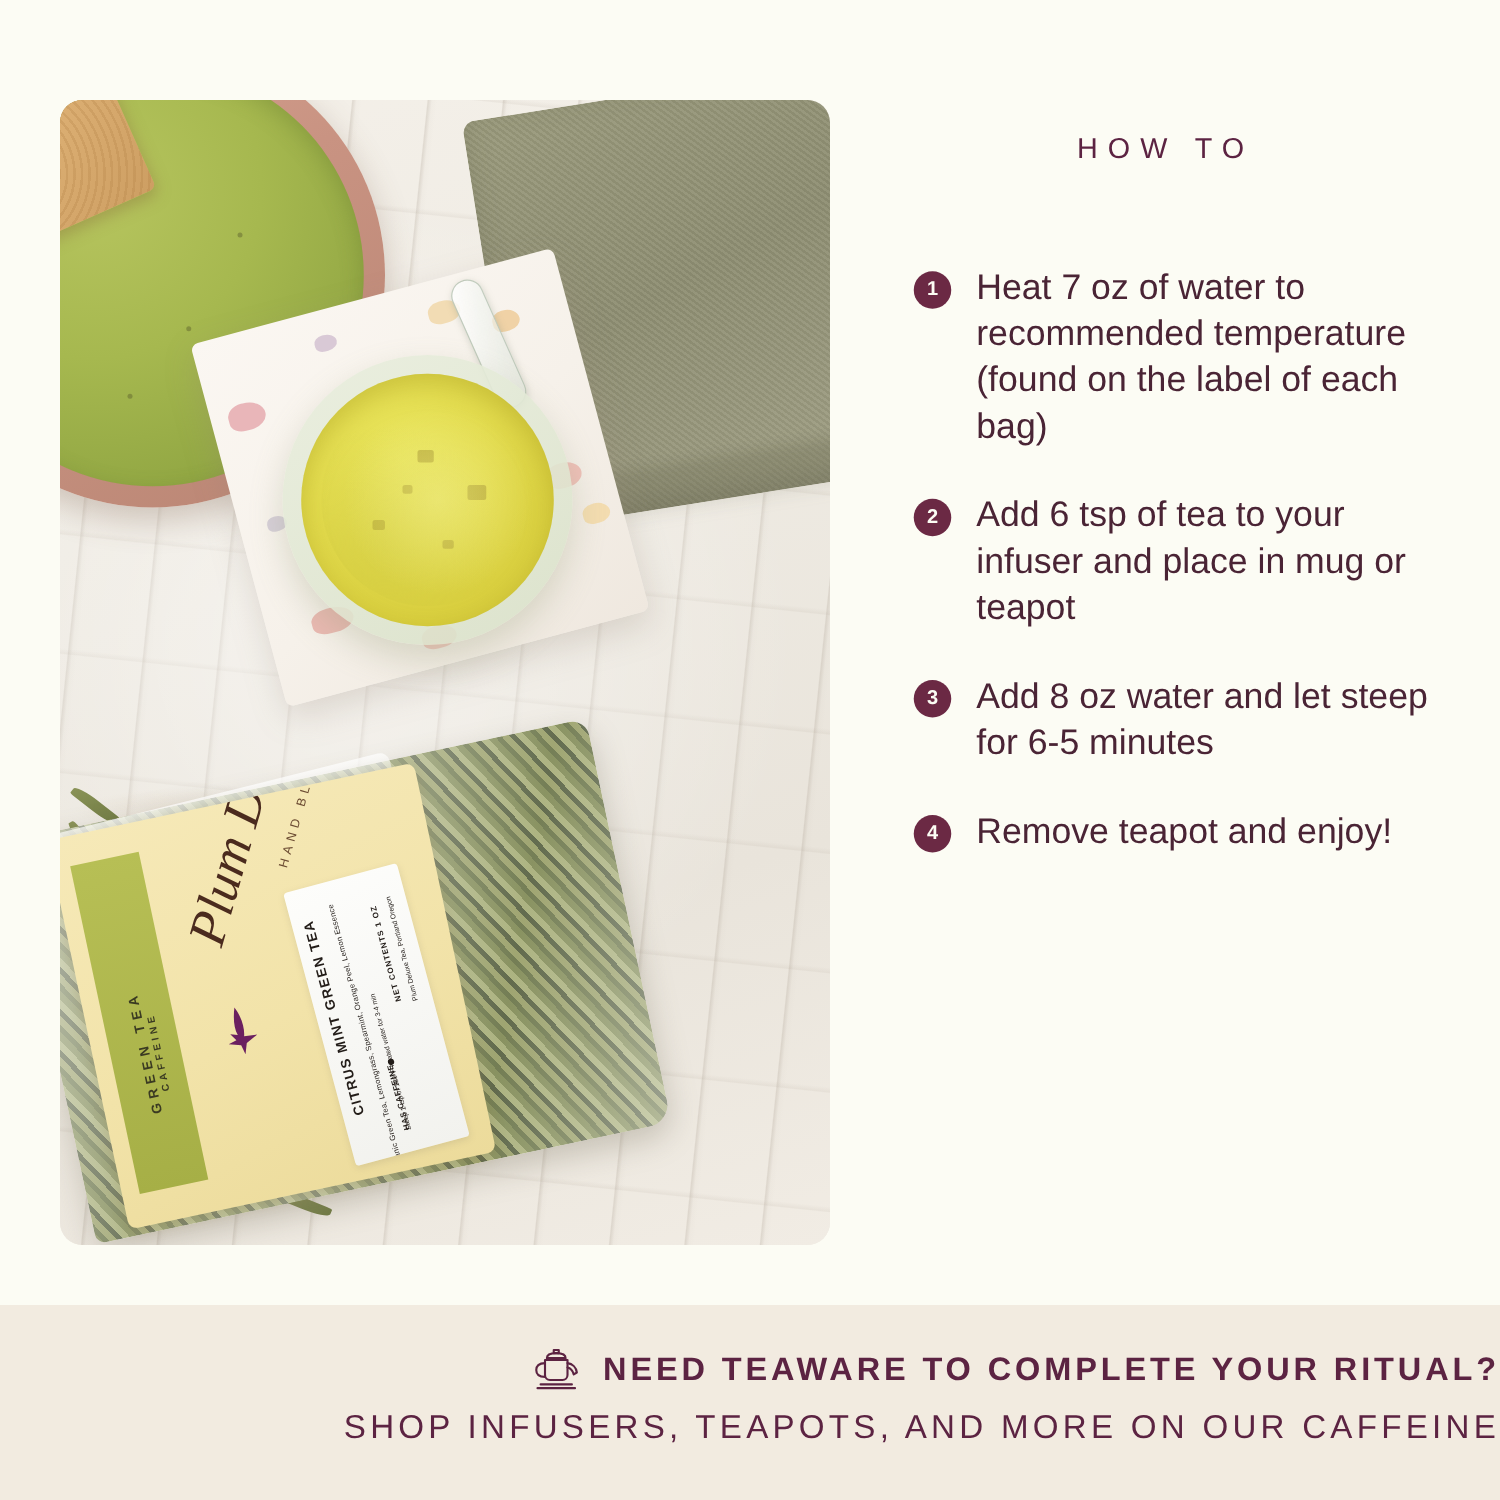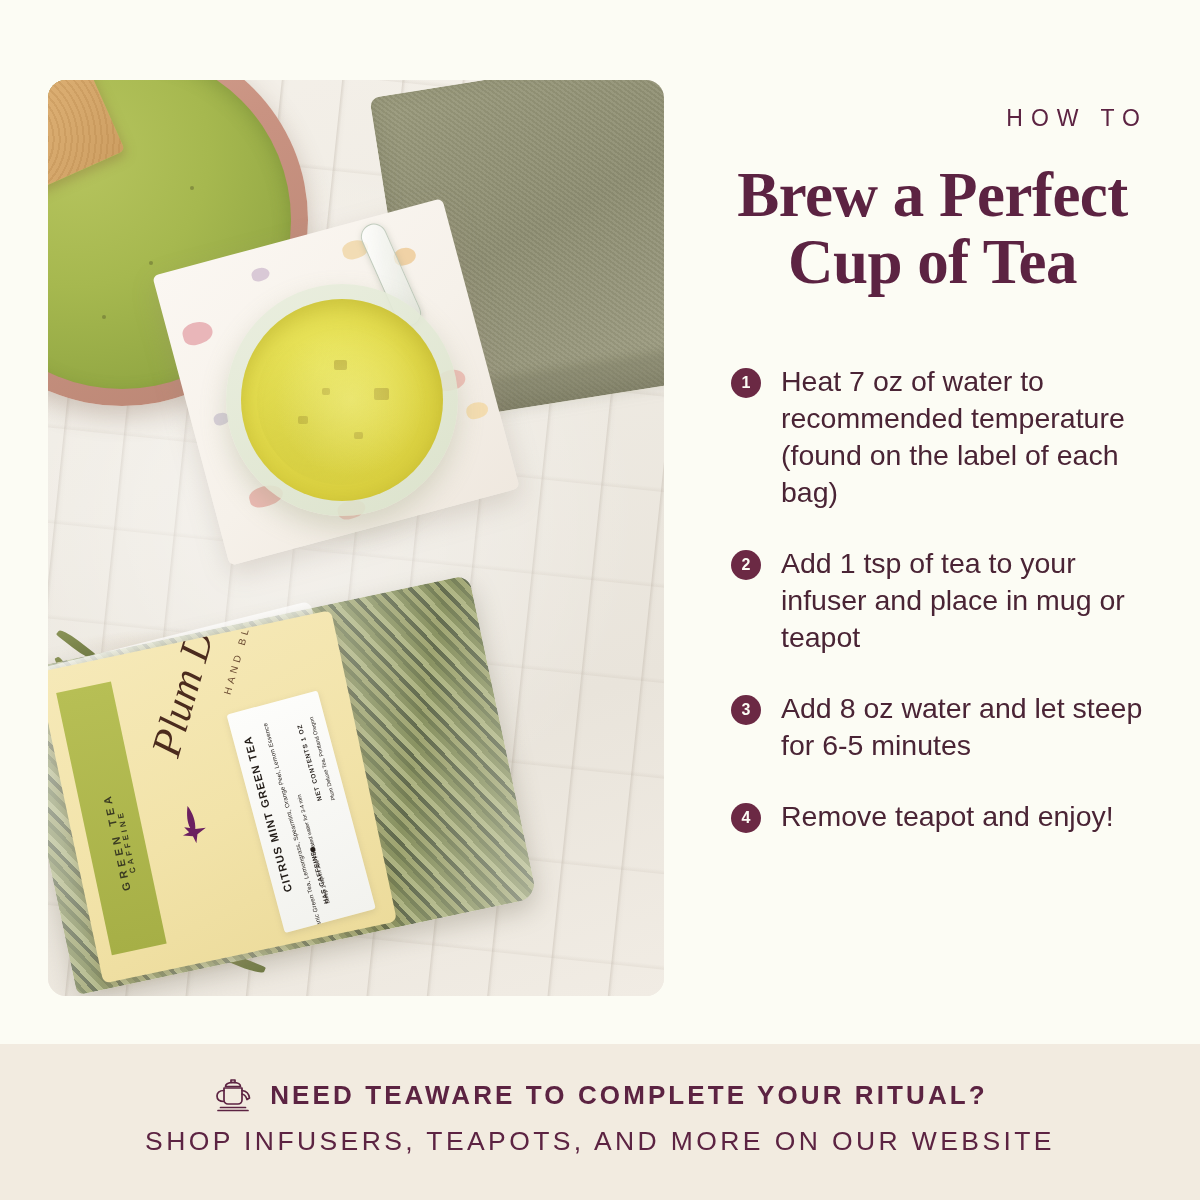--- a/index.html
+++ b/index.html
@@ -318,26 +318,26 @@
 
   
   .text-col {
     flex: 1 1 auto;
     padding: 105px 52px 0 14px;
     display: flex;
     flex-direction: column;
   }
 
   .eyebrow {
-    text-align: right;
+    text-align: center;
     font-size: 23px;
     letter-spacing: 8px;
     color: #5c2342;
     font-weight: 400;
-    margin-bottom: 30px;
+    margin-bottom: 14px;
     font-family: "Liberation Sans", sans-serif;
   }
 
   .headline {
     text-align: center;
     font-family: "Liberation Serif", serif;
     font-weight: 700;
     font-size: 63px;
     line-height: 1.07;
     color: #5c2342;
@@ -380,21 +380,21 @@
     font-family: "Liberation Sans", sans-serif;
     max-width: 390px;
   }
 
   
   .footer {
     flex: 1 1 auto;
     background: #f2ebe0;
     display: flex;
     flex-direction: column;
-    align-items: center;
+    align-items: flex-end;
     justify-content: center;
     padding-bottom: 12px;
   }
 
   .footer-line1 {
     display: flex;
     align-items: center;
     gap: 16px;
     margin-bottom: 10px;
   }
@@ -506,35 +506,31 @@
           </div>
         </div>
 
       </div>
     </div>
 
     <div class="text-col">
 
       <div class="eyebrow">HOW TO</div>
 
-      <h1 class="headline">
-        <div>Brew a Perfect</div>
-        <div>Cup of Tea</div>
-      </h1>
 
       <ol class="steps">
 
         <li class="step">
           <span class="step-badge">1</span>
           <span class="step-text">Heat 7 oz of water to recommended temperature (found on the label of each bag)</span>
         </li>
 
         <li class="step">
           <span class="step-badge">2</span>
-          <span class="step-text">Add 1 tsp of tea to your infuser and place in mug or teapot</span>
+          <span class="step-text">Add 6 tsp of tea to your infuser and place in mug or teapot</span>
         </li>
 
         <li class="step">
           <span class="step-badge">3</span>
           <span class="step-text">Add 8 oz water and let steep for 6-5 minutes</span>
         </li>
 
         <li class="step">
           <span class="step-badge">4</span>
           <span class="step-text">Remove teapot and enjoy!</span>
@@ -561,16 +557,16 @@
 
         <path d="M30 14.5 C34 15 37 18 37.5 22 L35 23.5 C34 20 32.5 18.5 30 18"></path>
 
         <path d="M8.5 31.5 h25"></path>
         <path d="M6 34.5 h30"></path>
       </svg>
 
       <div class="footer-top-text">NEED TEAWARE TO COMPLETE YOUR RITUAL?</div>
     </div>
 
-    <div class="footer-bottom-text">SHOP INFUSERS, TEAPOTS, AND MORE ON OUR WEBSITE</div>
+    <div class="footer-bottom-text">SHOP INFUSERS, TEAPOTS, AND MORE ON OUR CAFFEINE</div>
   </div>
 
 </div>
 
 </body></html>

